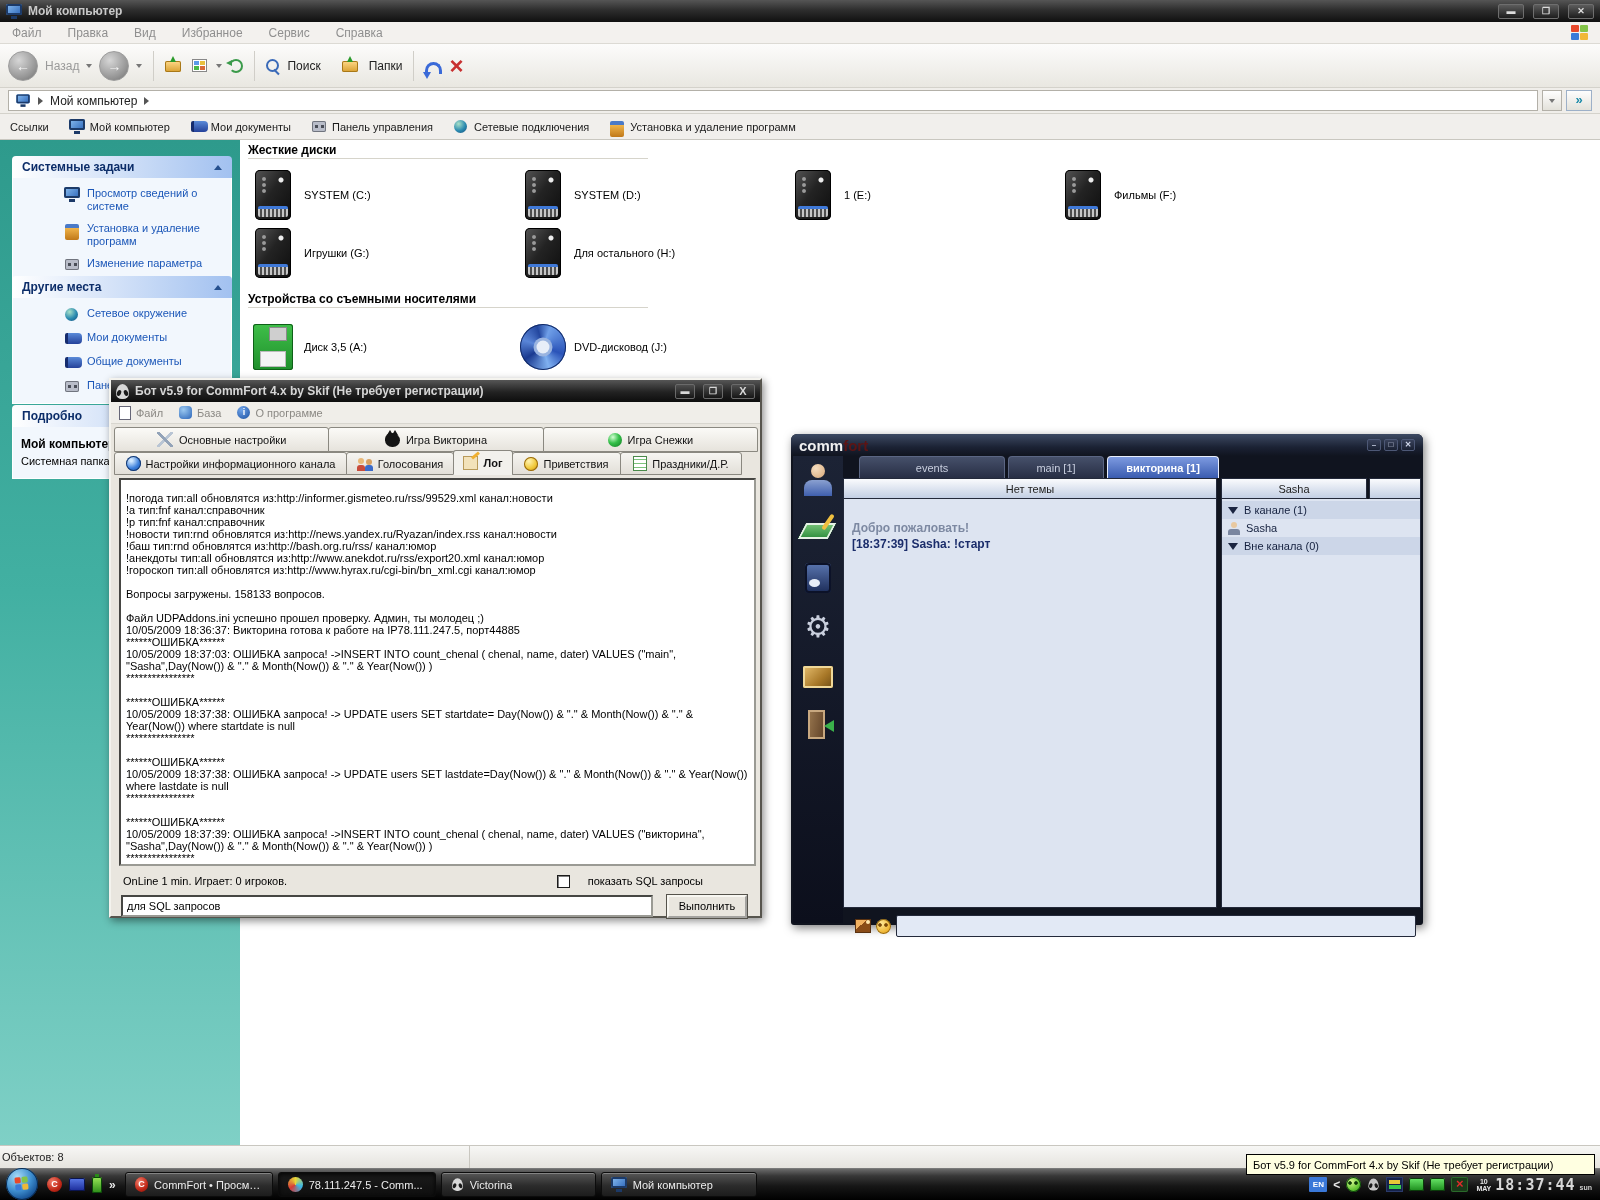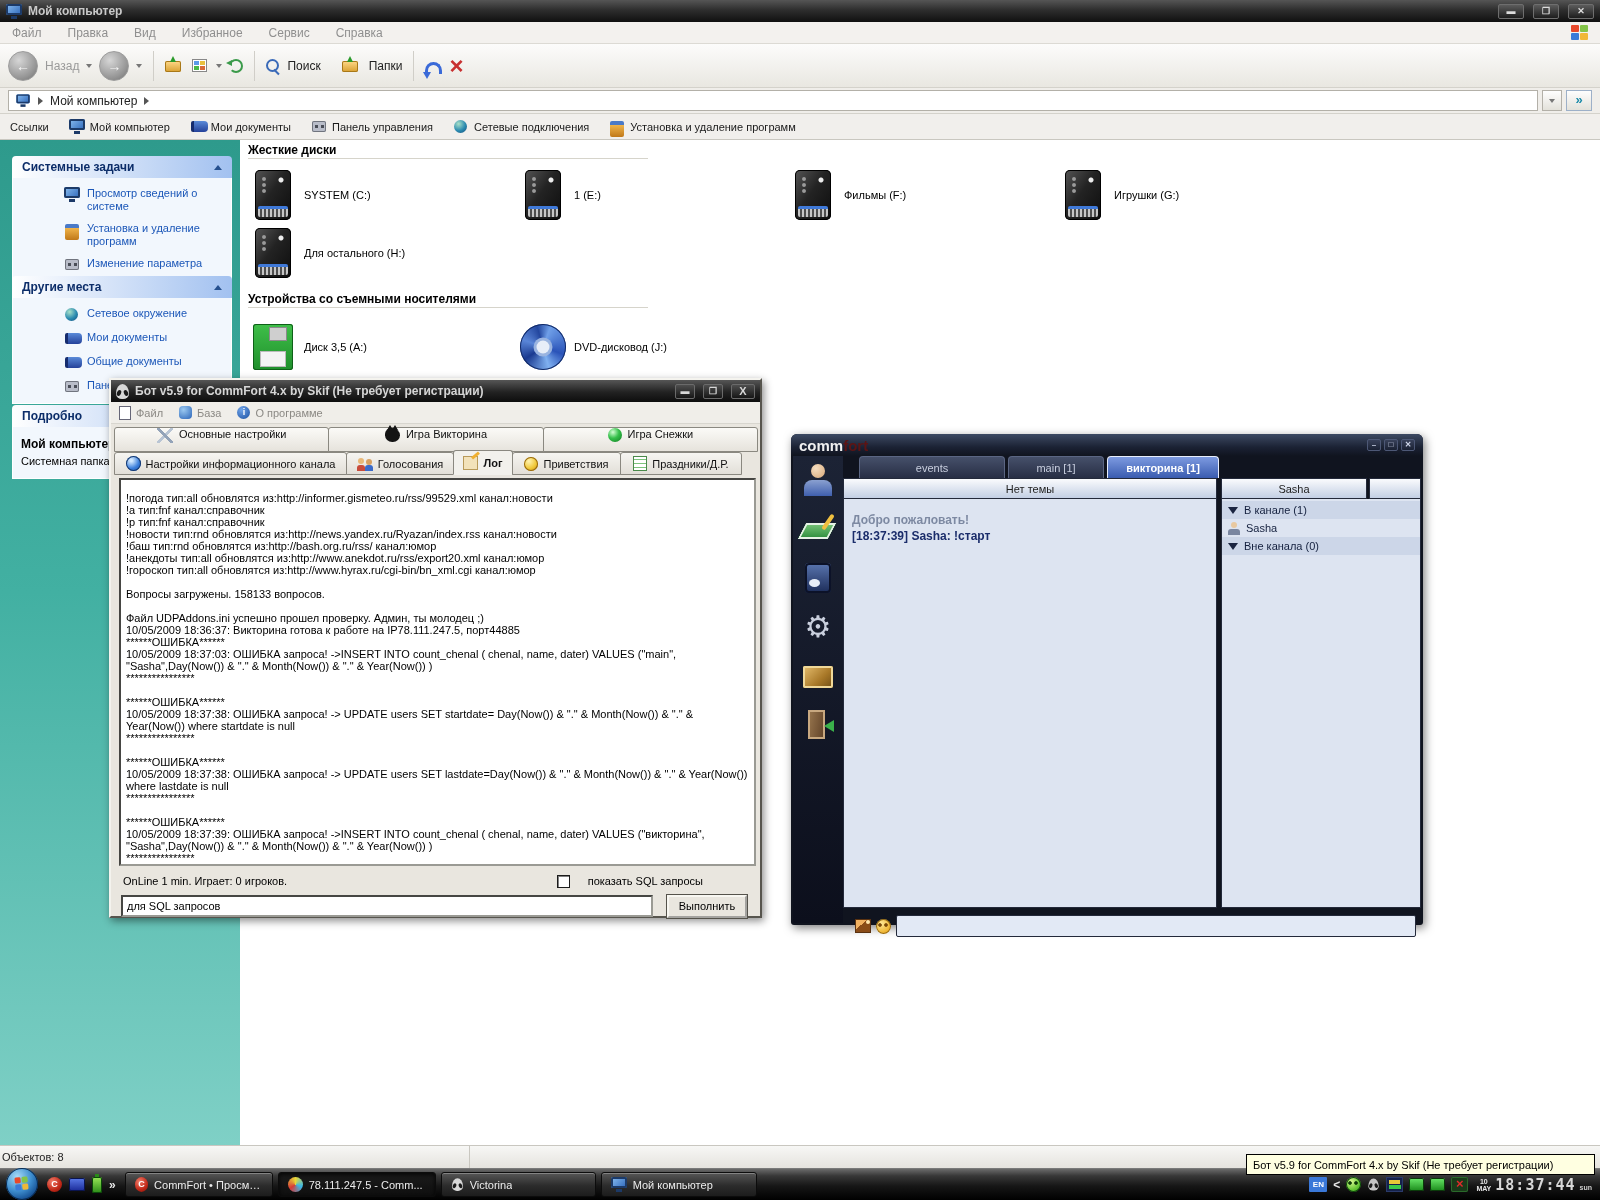--- a/index.html
+++ b/index.html
@@ -148,21 +148,21 @@
   .b-menu{position:absolute;left:0;top:22px;right:0;height:22px;background:#f0eee9;
     border-bottom:1px solid #d8d6cf;display:flex;align-items:center;padding:0 8px;gap:16px;
     font-size:11px;color:#8b8984;}
   .b-menu .mi{display:flex;align-items:center;gap:5px;}
   .ic-page{width:12px;height:14px;background:#fff;box-shadow:inset 0 0 0 1px #667;position:relative;}
   .ic-db{width:13px;height:13px;border-radius:4px;background:radial-gradient(circle at 35% 30%,#9ac8f0,#2a64b8);}
   .ic-info{width:13px;height:13px;border-radius:50%;background:radial-gradient(circle at 35% 30%,#6fa3e8,#1a4fa0);
     color:#fff;font-size:9px;font-weight:bold;text-align:center;line-height:13px;}
   .b-tabs1{position:absolute;left:3px;top:47px;right:3px;height:25px;display:flex;}
   .btab{flex:1;border:1px solid #8a8880;border-radius:3px 3px 0 0;margin-right:-1px;
-    background:linear-gradient(#fbfaf7,#e6e3dc);display:flex;align-items:flex-start;justify-content:center;gap:6px;
+    background:linear-gradient(#fbfaf7,#e6e3dc);display:flex;align-items:center;justify-content:center;gap:6px;
     font-size:11px;color:#111;}
   .b-tabs2{position:absolute;left:3px;top:72px;right:3px;height:23px;display:flex;}
   .btab2{border:1px solid #8a8880;border-radius:3px 3px 0 0;margin-right:-1px;
     background:linear-gradient(#f6f5f1,#e2dfd8);display:flex;align-items:center;justify-content:center;gap:5px;
     font-size:11px;color:#111;padding:0 8px;}
   .btab2.active{background:#f2f1ec;border-bottom:1px solid #f2f1ec;margin-top:-2px;font-weight:bold;}
   .ic-tools16{width:16px;height:15px;
     background:linear-gradient(45deg,rgba(0,0,0,0) 42%,#93a3b8 42% 58%,rgba(0,0,0,0) 58%),
                linear-gradient(-45deg,rgba(0,0,0,0) 42%,#b9c5d4 42% 58%,rgba(0,0,0,0) 58%);}
   .ic-cat{width:15px;height:14px;background:#141414;border-radius:45% 55% 50% 50%;position:relative;}
@@ -216,21 +216,21 @@
     background:linear-gradient(#46506a,#272e44);color:#c8cede;font-size:11px;
     display:flex;align-items:center;justify-content:center;}
   .cftab.active{background:linear-gradient(#7d9ae0,#3a5cb0 60%,#2d4astro 100%);
     background:linear-gradient(#7d9ae0,#3a5cb0);border-color:#e8eefc;color:#fff;font-weight:bold;}
   .cf-topic{position:absolute;left:0;top:22px;width:374px;height:21px;
     background:linear-gradient(#fafbfd,#c3cfe4);border:1px solid #23293a;
     display:flex;align-items:center;justify-content:center;font-size:11px;color:#222;}
   .cf-ulhead{position:absolute;top:22px;height:21px;background:linear-gradient(#fafbfd,#c3cfe4);
     border:1px solid #23293a;display:flex;align-items:center;justify-content:center;font-size:11px;color:#222;}
   .cf-chat{position:absolute;left:0;top:43px;width:374px;height:409px;background:#dde4f1;
-    border:1px solid #23293a;border-top:none;padding:14px 8px;}
+    border:1px solid #23293a;border-top:none;padding:22px 8px;}
   .cf-welcome{color:#7d89a2;font-weight:bold;font-size:12px;}
   .cf-msg{color:#1b2d6b;font-weight:bold;font-size:12px;margin-top:2px;}
   .cf-users{position:absolute;left:378px;top:43px;width:200px;height:409px;background:#dde4f1;
     border:1px solid #23293a;border-top:none;padding-top:2px;}
   .urow{height:18px;display:flex;align-items:center;padding:0 6px;gap:6px;font-size:11px;color:#14203e;}
   .urow.stripe{background:#ccd6e8;}
   .tri{width:0;height:0;border-left:5px solid transparent;border-right:5px solid transparent;
     border-top:7px solid #1a2440;}
   .mini-avatar{width:12px;height:13px;position:relative;}
   .mini-avatar::before{content:"";position:absolute;left:3px;top:0;width:6px;height:6px;border-radius:50%;background:#e8c8a0;}
@@ -458,20 +458,26 @@
           <div class="ditem">
             <span class="dico">
                 <span class="hdd"></span>
               </span>
             <span class="dlabel">SYSTEM (C:)</span>
           </div>
           <div class="ditem">
             <span class="dico">
                 <span class="hdd"></span>
               </span>
+            <span class="dlabel">SYSTEM (D:)</span>
+          </div>
+          <div class="ditem">
+            <span class="dico">
+                <span class="hdd"></span>
+              </span>
             <span class="dlabel">1 (E:)</span>
           </div>
           <div class="ditem">
             <span class="dico">
                 <span class="hdd"></span>
               </span>
             <span class="dlabel">Фильмы (F:)</span>
           </div>
           <div class="ditem">
             <span class="dico">

